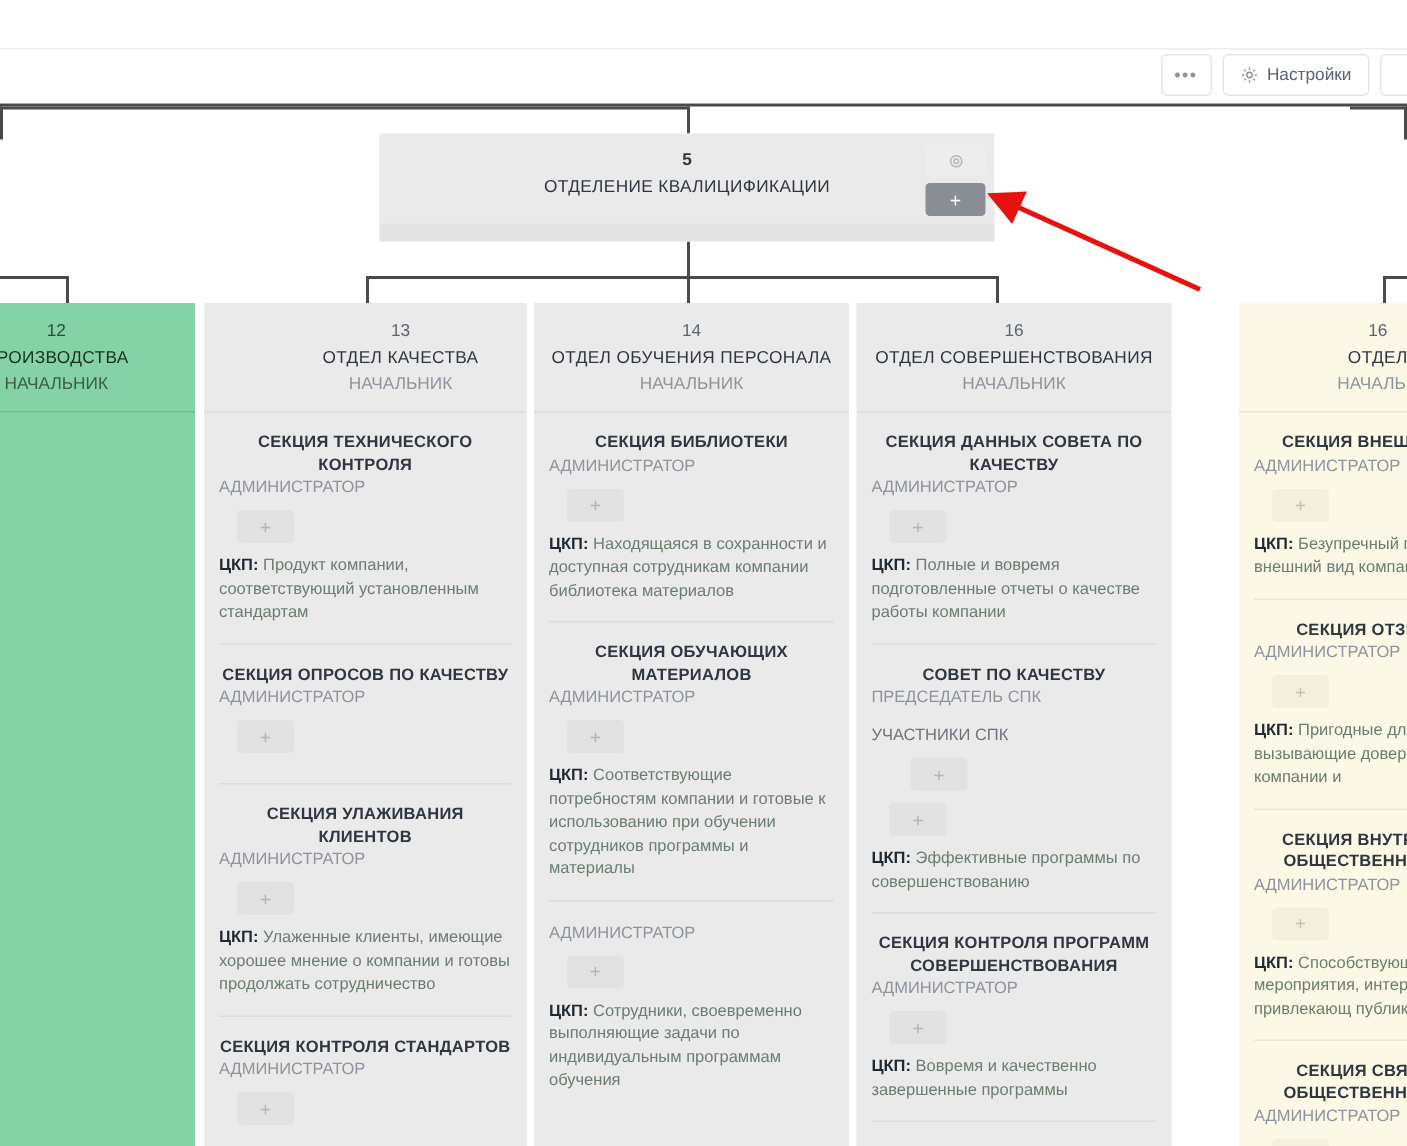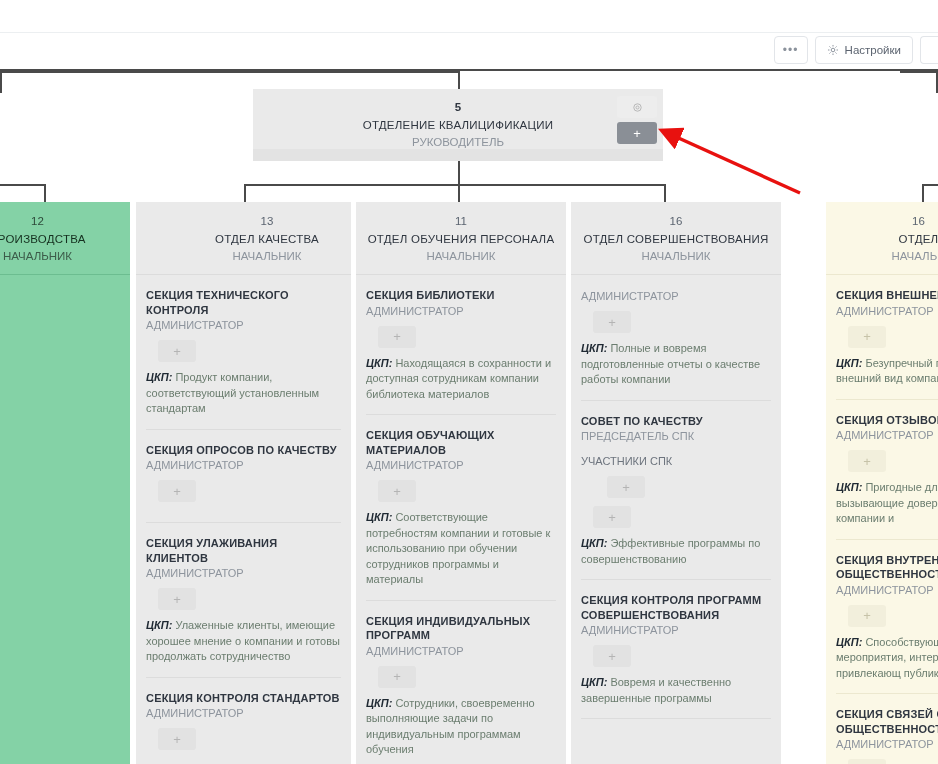--- a/index.html
+++ b/index.html
@@ -52,34 +52,34 @@
   .card.cream .head-sep { background:#ece8cf; }
   .card.green .head-sep { background:#6cbd90; }
 
   .card-body { padding:0 10px; }
 
   .sect { padding:13px 0 12px 0; border-bottom:1px solid #dcdcdc; }
   .card.cream .sect { border-bottom-color:#ece8cf; }
   .sect:last-child { border-bottom:none; }
   .sect .s-title {
     font-size:11px; font-weight:bold; color:#2f3640; line-height:14.5px;
-    letter-spacing:.2px; text-transform:uppercase;
+    letter-spacing:.2px; text-transform:uppercase;text-align:center;
   }
   .sect .s-role { font-size:11px; color:#8d949d; line-height:15px; margin-top:1px; text-transform:uppercase; }
   .sect .s-sub { font-size:11px; color:#6d747e; line-height:15px; margin:10px 0 0 0; text-transform:uppercase; }
 
   .plus-slot {
     margin:7px 0 8px 12px; width:38px; height:22px; border-radius:3px;
     background:#e2e2e2; color:#b4b4b4; font-size:13px;
     display:flex; align-items:center; justify-content:center; cursor:pointer;
   }
   .card.cream .plus-slot { background:#f2efdc; color:#c6c2a8; }
 
   .ckp { font-size:11px; line-height:15.5px; color:#6b7d6f; }
-  .ckp b { color:#1f2933; font-weight:bold;font-style:italic; }
+  .ckp b { color:#1f2933; font-weight:bold; }
 
   
   .arrow { position:absolute; left:0; top:0; pointer-events:none; }
 
   
   .hdr-btn-stack { position:absolute; right:6px; top:7px; width:40px; }
   .hdr-btn {
     width:40px; height:22px; border-radius:3px; display:flex;
     align-items:center; justify-content:center; font-size:13px; cursor:pointer;
   }
@@ -125,21 +125,20 @@
 
   <div class="conn h" style="left:0px; top:71px; width:460px;"></div>
   <div class="conn v" style="left:0px; top:71px; height:22px;"></div>
   <div class="conn h" style="left:900px; top:71px; width:38px;"></div>
   <div class="conn v" style="left:936px; top:71px; height:22px;"></div>
 
   <div class="card" id="root-card" style="left:253px; top:89px; width:410px; height:72px;">
     <div class="card-head" style="padding-top:11px;">
       <div class="num" style="font-weight:bold;color:#2f3640;">5</div>
       <div class="title">ОТДЕЛЕНИЕ КВАЛИЦИФИКАЦИИ</div>
-      <div class="role">РУКОВОДИТЕЛЬ</div>
     </div>
     <div class="hdr-btn-stack">
       <div class="hdr-btn gear">
         <svg viewBox="0 0 16 16" width="11" height="11" fill="none" stroke="#b6b6b6" stroke-width="1.4">
           <circle cx="8" cy="8" r="2.2"></circle>
           <circle cx="8" cy="8" r="5.4"></circle>
         </svg>
       </div>
       <div class="hdr-btn plus">+</div>
     </div>
@@ -183,55 +182,55 @@
           </div>
           <div class="sect">
             <div class="s-title">СЕКЦИЯ КОНТРОЛЯ СТАНДАРТОВ</div>
             <div class="s-role">АДМИНИСТРАТОР</div>
             <div class="plus-slot">+</div>
           </div>
         </div>
       </div>
       <div class="card" style="left: 356px; top: 202px; width: 210px; height: 562px;">
         <div class="card-head" style="height: 72px;">
-          <div class="num">11</div>
+          <div class="num">14</div>
           <div class="title">ОТДЕЛ ОБУЧЕНИЯ ПЕРСОНАЛА</div>
           <div class="role">НАЧАЛЬНИК</div>
         </div>
         <div class="head-sep"></div>
         <div class="card-body">
           <div class="sect">
             <div class="s-title">СЕКЦИЯ БИБЛИОТЕКИ</div>
             <div class="s-role">АДМИНИСТРАТОР</div>
             <div class="plus-slot">+</div>
             <div class="ckp"><b>ЦКП:</b> Находящаяся в сохранности и доступная сотрудникам компании библиотека материалов</div>
           </div>
           <div class="sect">
             <div class="s-title">СЕКЦИЯ ОБУЧАЮЩИХ МАТЕРИАЛОВ</div>
             <div class="s-role">АДМИНИСТРАТОР</div>
             <div class="plus-slot">+</div>
             <div class="ckp"><b>ЦКП:</b> Соответствующие потребностям компании и готовые к использованию при обучении сотрудников программы и материалы</div>
           </div>
           <div class="sect">
-            <div class="s-title">СЕКЦИЯ ИНДИВИДУАЛЬНЫХ ПРОГРАММ</div>
             <div class="s-role">АДМИНИСТРАТОР</div>
             <div class="plus-slot">+</div>
             <div class="ckp"><b>ЦКП:</b> Сотрудники, своевременно выполняющие задачи по индивидуальным программам обучения</div>
           </div>
         </div>
       </div>
       <div class="card" style="left: 571px; top: 202px; width: 210px; height: 562px;">
         <div class="card-head" style="height: 72px;">
           <div class="num">16</div>
           <div class="title">ОТДЕЛ СОВЕРШЕНСТВОВАНИЯ</div>
           <div class="role">НАЧАЛЬНИК</div>
         </div>
         <div class="head-sep"></div>
         <div class="card-body">
           <div class="sect">
+            <div class="s-title">СЕКЦИЯ ДАННЫХ СОВЕТА ПО КАЧЕСТВУ</div>
             <div class="s-role">АДМИНИСТРАТОР</div>
             <div class="plus-slot">+</div>
             <div class="ckp"><b>ЦКП:</b> Полные и вовремя подготовленные отчеты о качестве работы компании</div>
           </div>
           <div class="sect">
             <div class="s-title">СОВЕТ ПО КАЧЕСТВУ</div>
             <div class="s-role">ПРЕДСЕДАТЕЛЬ СПК</div>
             <div class="s-sub">УЧАСТНИКИ СПК</div>
             <div class="plus-slot" style="margin-left: 26px;">+</div>
             <div class="plus-slot">+</div>

